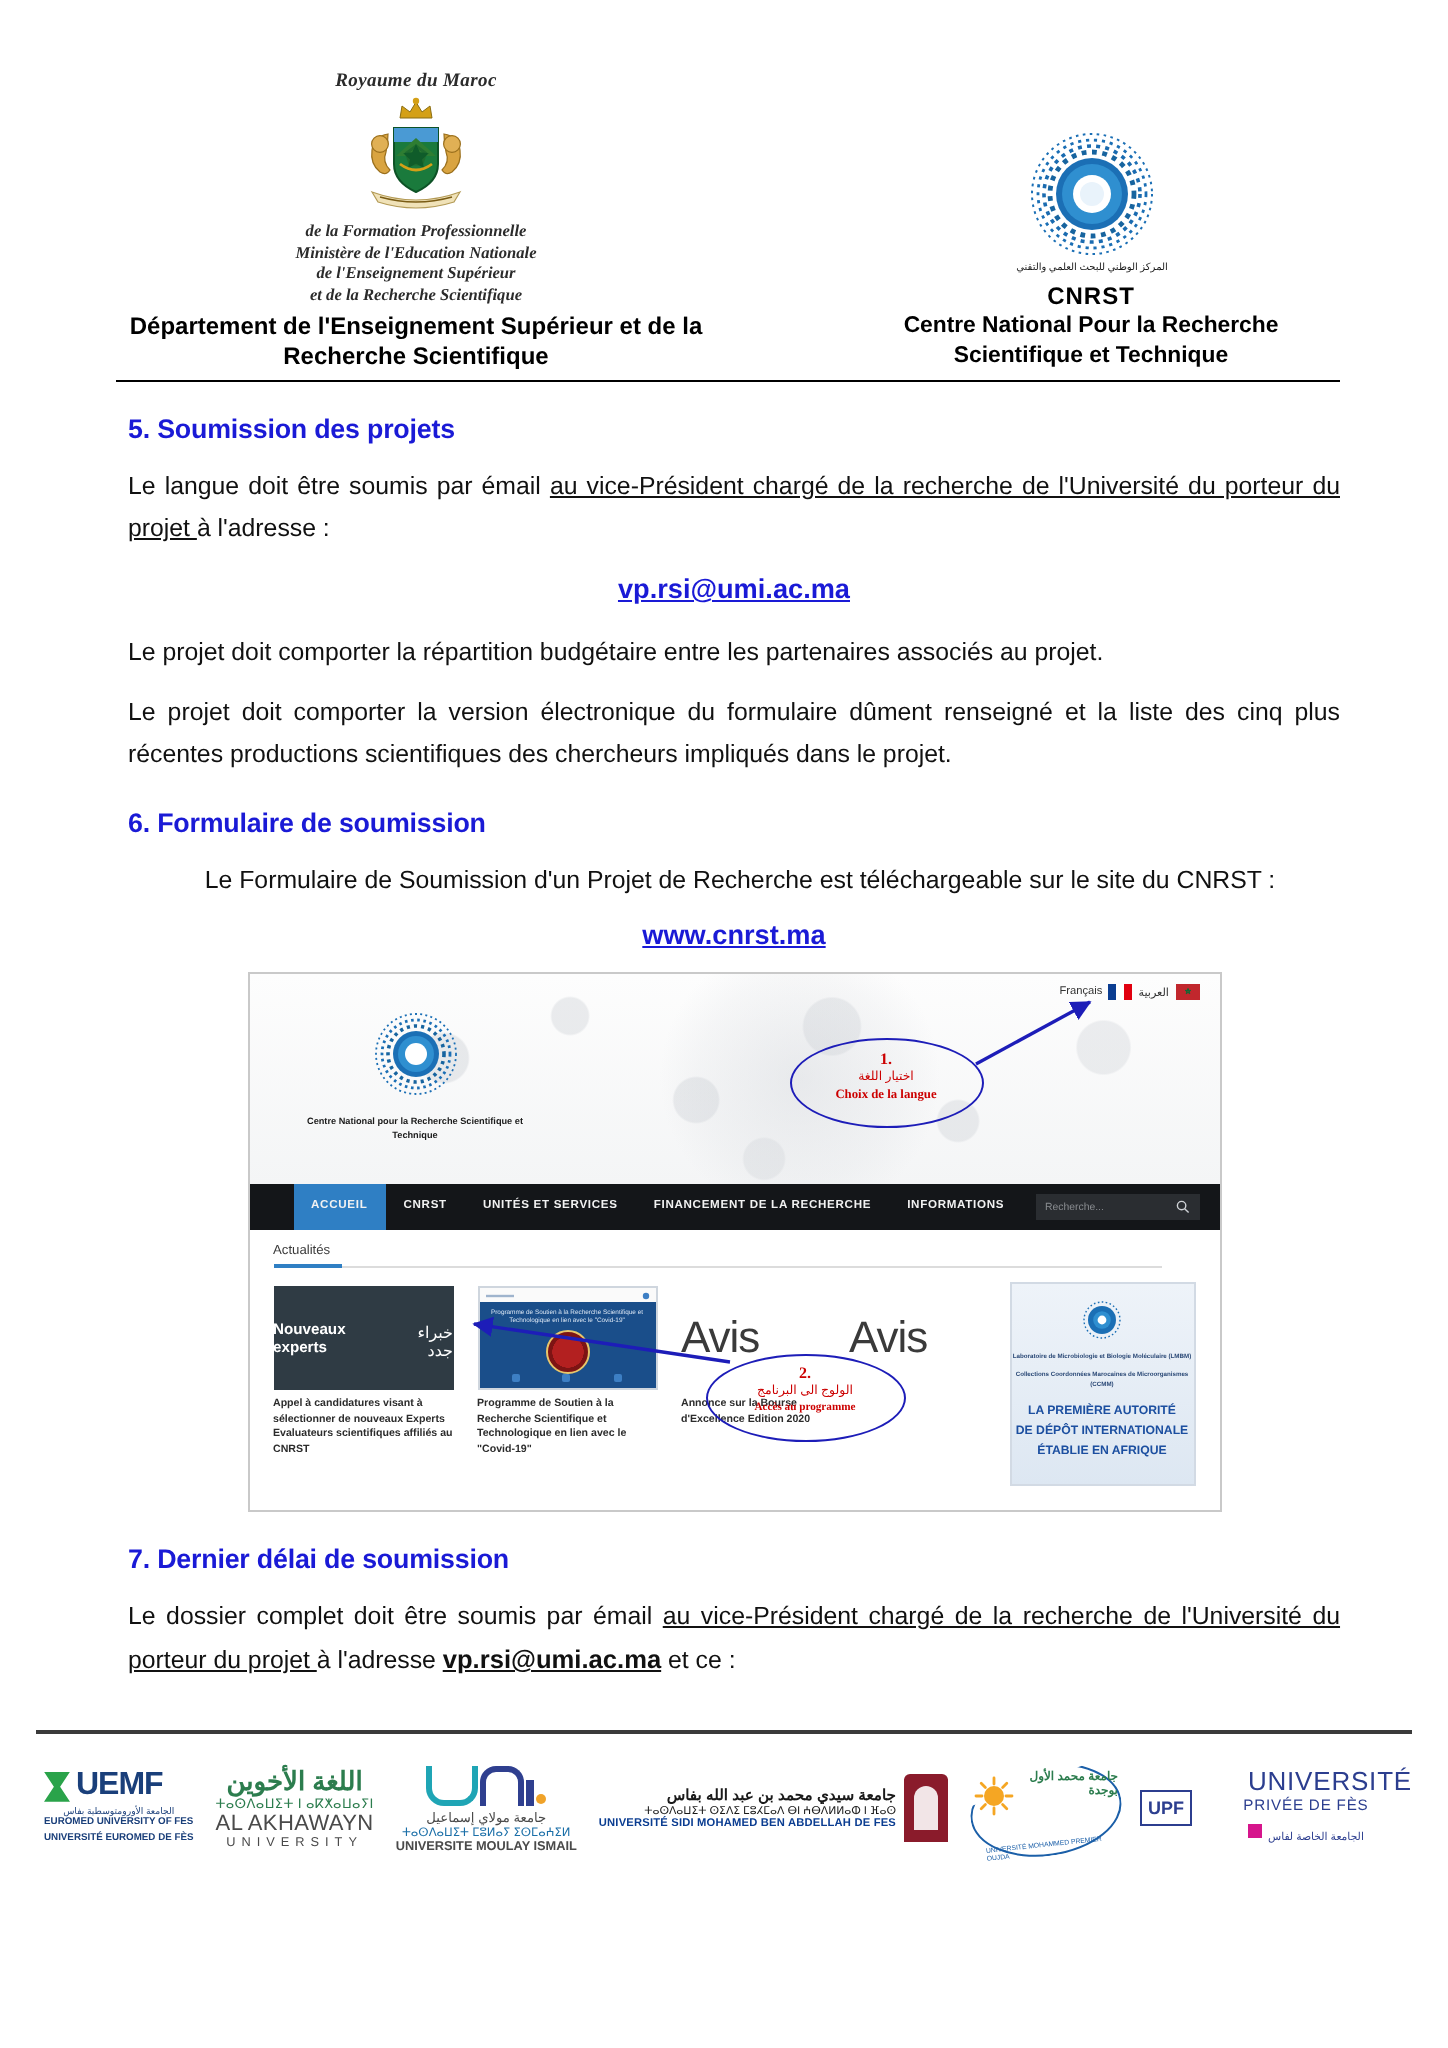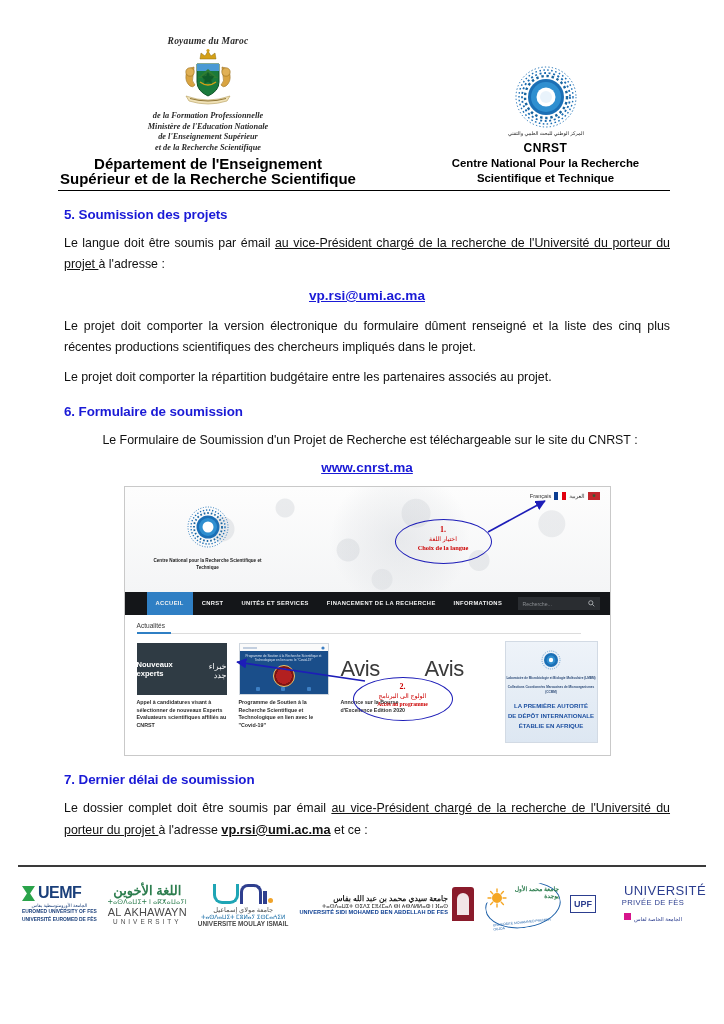--- a/index.html
+++ b/index.html
@@ -53,21 +53,21 @@
   }
   .ministere {
     font-family: "Liberation Serif", serif;
     font-style: italic;
     font-weight: bold;
     font-size: 8.3px;
     line-height: 10.5px;
     color: #2b2b2b;
   }
   .dept {
-    font-size: 15px;
+    font-size: 12px;
     font-weight: bold;
     line-height: 15px;
     color: #000;
     margin-top: 3px;
   }
   .cnrst-logo {
     width: 108px;
     height: 88px;
     margin: 0 auto;
     position: relative;
@@ -534,22 +534,22 @@
   <div class="content">
 
     <h2 class="section">5. Soumission des projets</h2>
 
     <p class="para"><span>Le langue doit être soumis par émail </span><span class="u">au vice-Président chargé de la recherche de l'Université du porteur du projet </span><span>à l'adresse :</span></p>
 
     <div class="email-center">
       <span class="email-link">vp.rsi@umi.ac.ma</span>
     </div>
 
+    <p class="para">Le projet doit comporter la répartition budgétaire entre les partenaires associés au projet.</p>
     <p class="para">Le projet doit comporter la version électronique du formulaire dûment renseigné et la liste des cinq plus récentes productions scientifiques des chercheurs impliqués dans le projet.</p>
-    <p class="para">Le projet doit comporter la répartition budgétaire entre les partenaires associés au projet.</p>
 
     <h2 class="section">6. Formulaire de soumission</h2>
     <p class="para center para-indent">Le Formulaire de Soumission d'un Projet de Recherche est téléchargeable sur le site du CNRST :</p>
     <span class="site-link">www.cnrst.ma</span>
 
     <div class="shot">
 
       <div class="shot-hero">
         <div class="hero-star"></div>
 

